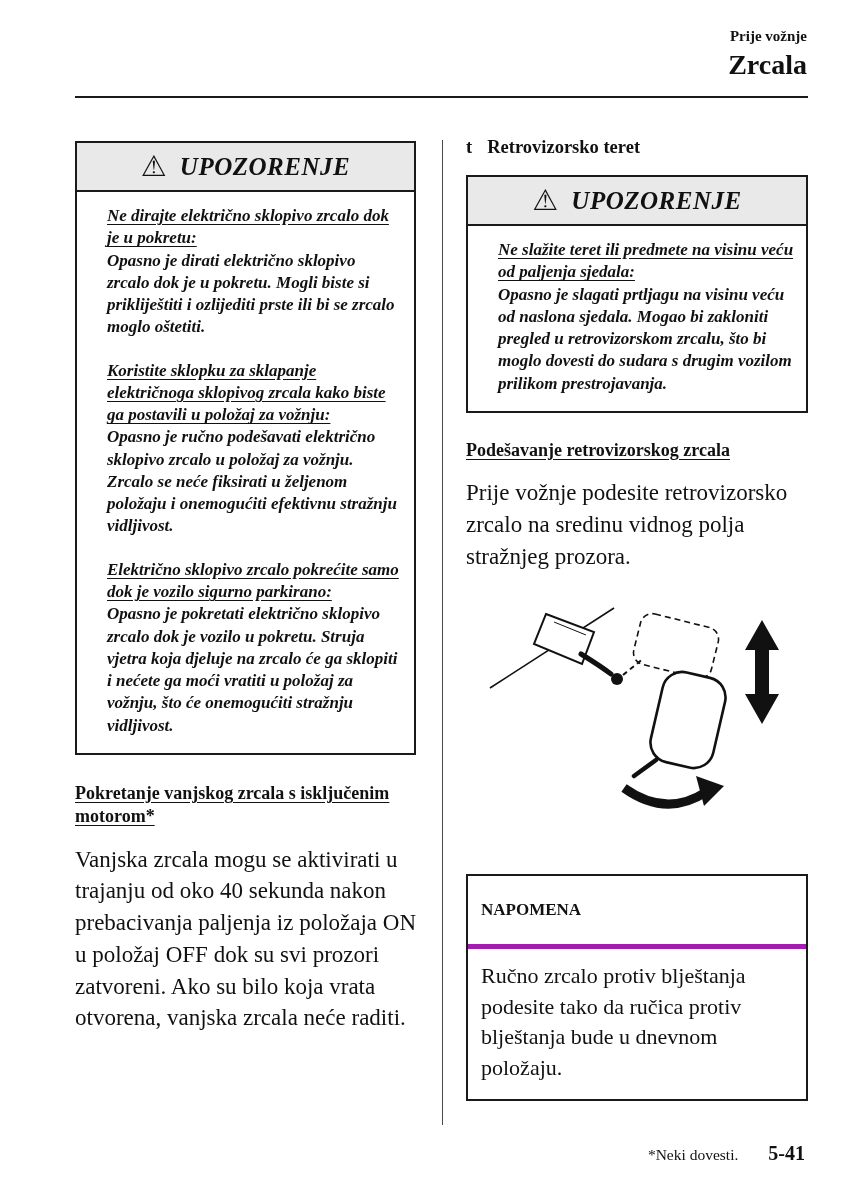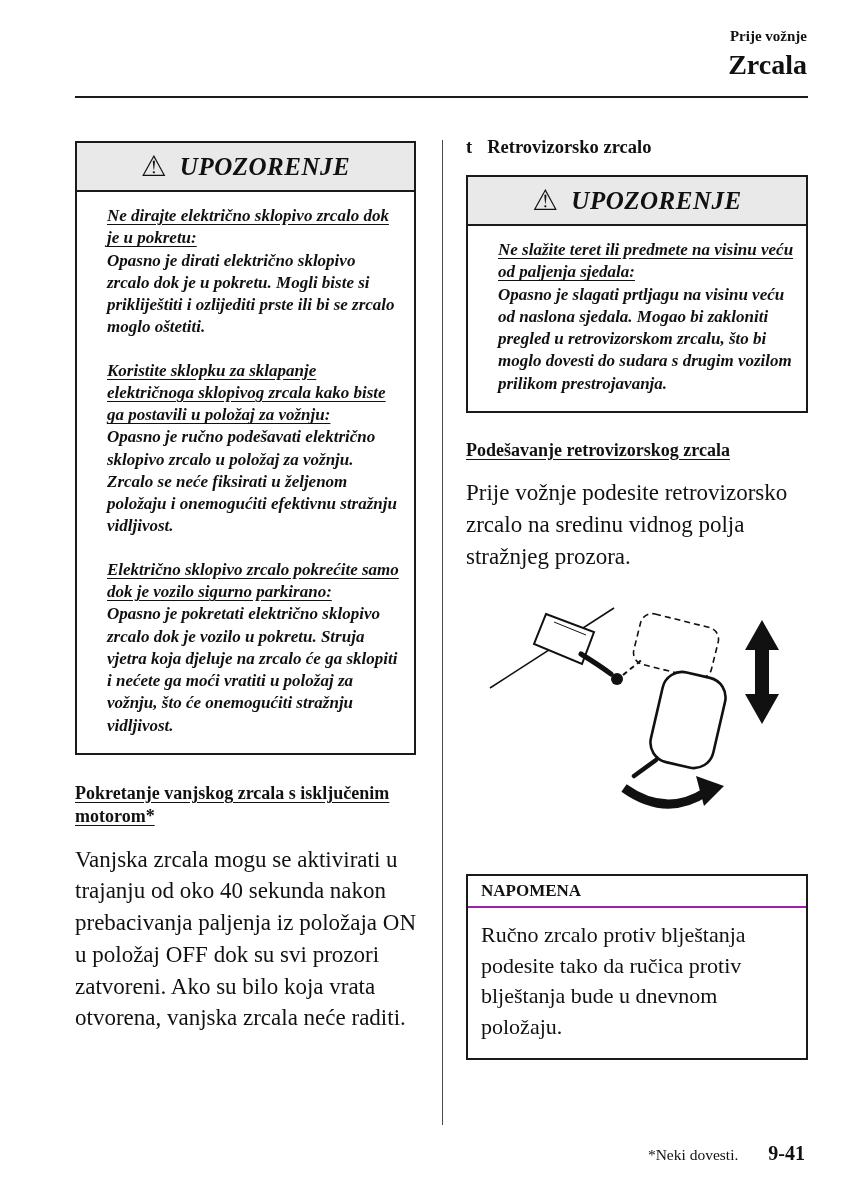--- a/index.html
+++ b/index.html
@@ -74,22 +74,22 @@
   .col-right .warn-box { margin-bottom: 2px; }
   .col-right .sec-heading { margin-top: 26px; margin-bottom: 15px; }
 
   
   .illustration { margin: 26px 0 0 18px; width: 320px; height: 236px; }
 
   
   .note-box { border: 2px solid #1a1a1a; margin-top: 40px; }
   .note-head {
     font-size: 17px; font-weight: bold;
-    padding: 5px 13px;
-    border-bottom: 2px solid #a21caf;
+    padding: 24px 13px;
+    border-bottom: 5px solid #a21caf;
   }
   .note-body { font-size: 22px; line-height: 1.38; padding: 12px 13px 16px 13px; }
 
   
   .page-footer {
     position: absolute; right: 40px; top: 1142px;
     display: flex; align-items: baseline; gap: 30px;
   }
   .models-note { font-size: 15.5px; }
   .page-number { font-size: 20px; font-weight: bold; }
@@ -132,21 +132,21 @@
 
     <div class="sec-heading">Pokretanje vanjskog zrcala s isključenim motorom*</div>
     <p class="body-text">Vanjska zrcala mogu se aktivirati u trajanju od oko 40 sekunda nakon prebacivanja paljenja iz položaja ON u položaj OFF dok su svi prozori zatvoreni. Ako su bilo koja vrata otvorena, vanjska zrcala neće raditi.</p>
 
   </section>
 
   <section class="col-right">
 
     <div class="marker-heading">
       <span class="marker">t</span>
-      <span>Retrovizorsko zrcalo</span>
+      <span>Retrovizorsko teret</span>
     </div>
 
     <div class="warn-box">
       <div class="warn-head">
         <span class="warn-icon">⚠</span>
         <span class="warn-title">UPOZORENJE</span>
       </div>
       <div class="warn-body">
         <div class="warn-sec">
           <div class="warn-h">Ne slažite teret ili predmete na visinu veću od paljenja sjedala:</div>
@@ -185,16 +185,16 @@
 
     <div class="note-box">
       <div class="note-head">NAPOMENA</div>
       <p class="note-body">Ručno zrcalo protiv blještanja podesite tako da ručica protiv blještanja bude u dnevnom položaju.</p>
     </div>
 
   </section>
 
   <footer class="page-footer">
     <span class="models-note">*Neki dovesti.</span>
-    <span class="page-number">9-41</span>
+    <span class="page-number">5-41</span>
   </footer>
 
 </div>
 
 </body></html>

